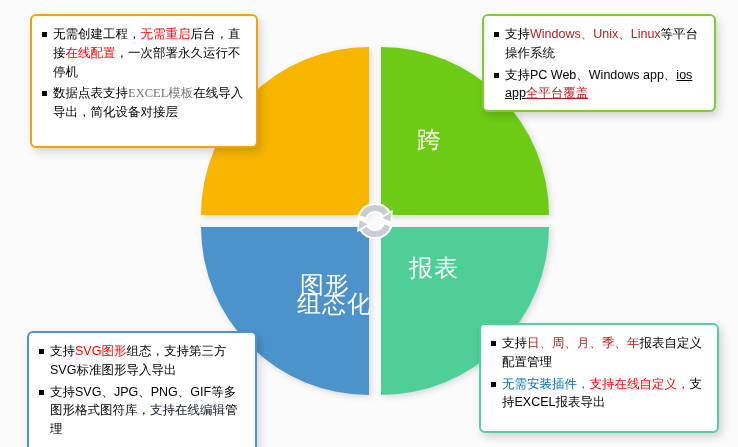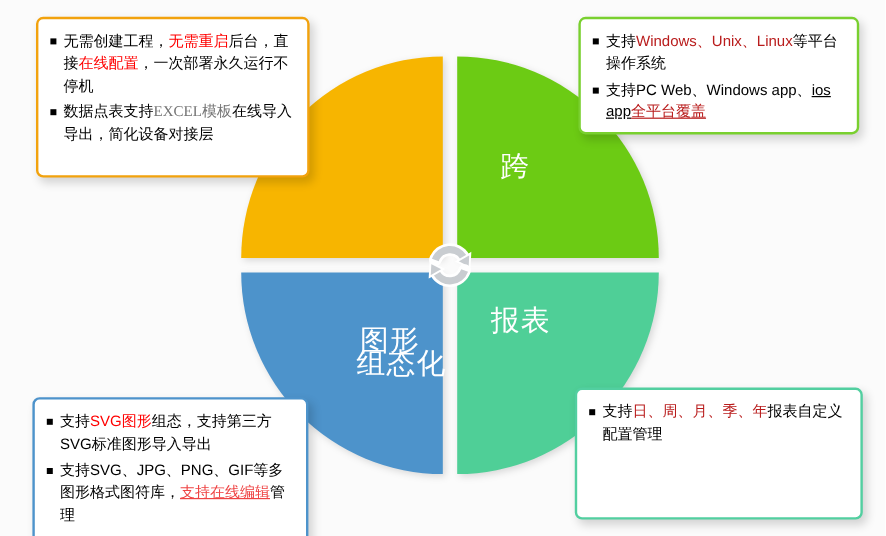--- a/index.html
+++ b/index.html
@@ -103,27 +103,31 @@
   </div>
 
   <div class="callout c-graph" style="border-color: rgb(77, 147, 203);">
     <ul>
       <li>
         <span class="bullet"></span>
         <span class="runs"><span>支持</span><span style="color: rgb(255, 0, 0);">SVG图形</span><span>组态，支持第三方SVG标准图形导入导出</span></span>
       </li>
       <li>
         <span class="bullet"></span>
-        <span class="runs"><span>支持SVG、JPG、PNG、GIF等多图形格式图符库，</span><span style="color: #ef4444; text-decoration: underline;">支持在线编辑</span><span>管理</span></span>
+        <span class="runs"><span>支持SVG、JPG、PNG、GIF等多图形格式图符库，</span><span style="color: #0f172a;">支持在线编辑</span><span>管理</span></span>
       </li>
     </ul>
   </div>
 
   <div class="callout c-report" style="border-color: rgb(82, 207, 160);">
     <ul>
       <li>
         <span class="bullet"></span>
         <span class="runs"><span>支持</span><span style="color: #b91c1c;">日、周、月、季、年</span><span>报表自定义配置管理</span></span>
       </li>
+      <li>
+        <span class="bullet"></span>
+        <span class="runs"><span style="color: rgb(0, 112, 192);">无需安装插件，</span><span style="color: rgb(255, 0, 0);">支持在线自定义，</span><span>支持EXCEL报表导出</span></span>
+      </li>
     </ul>
   </div>
 
 </div>
 
 </body></html>

